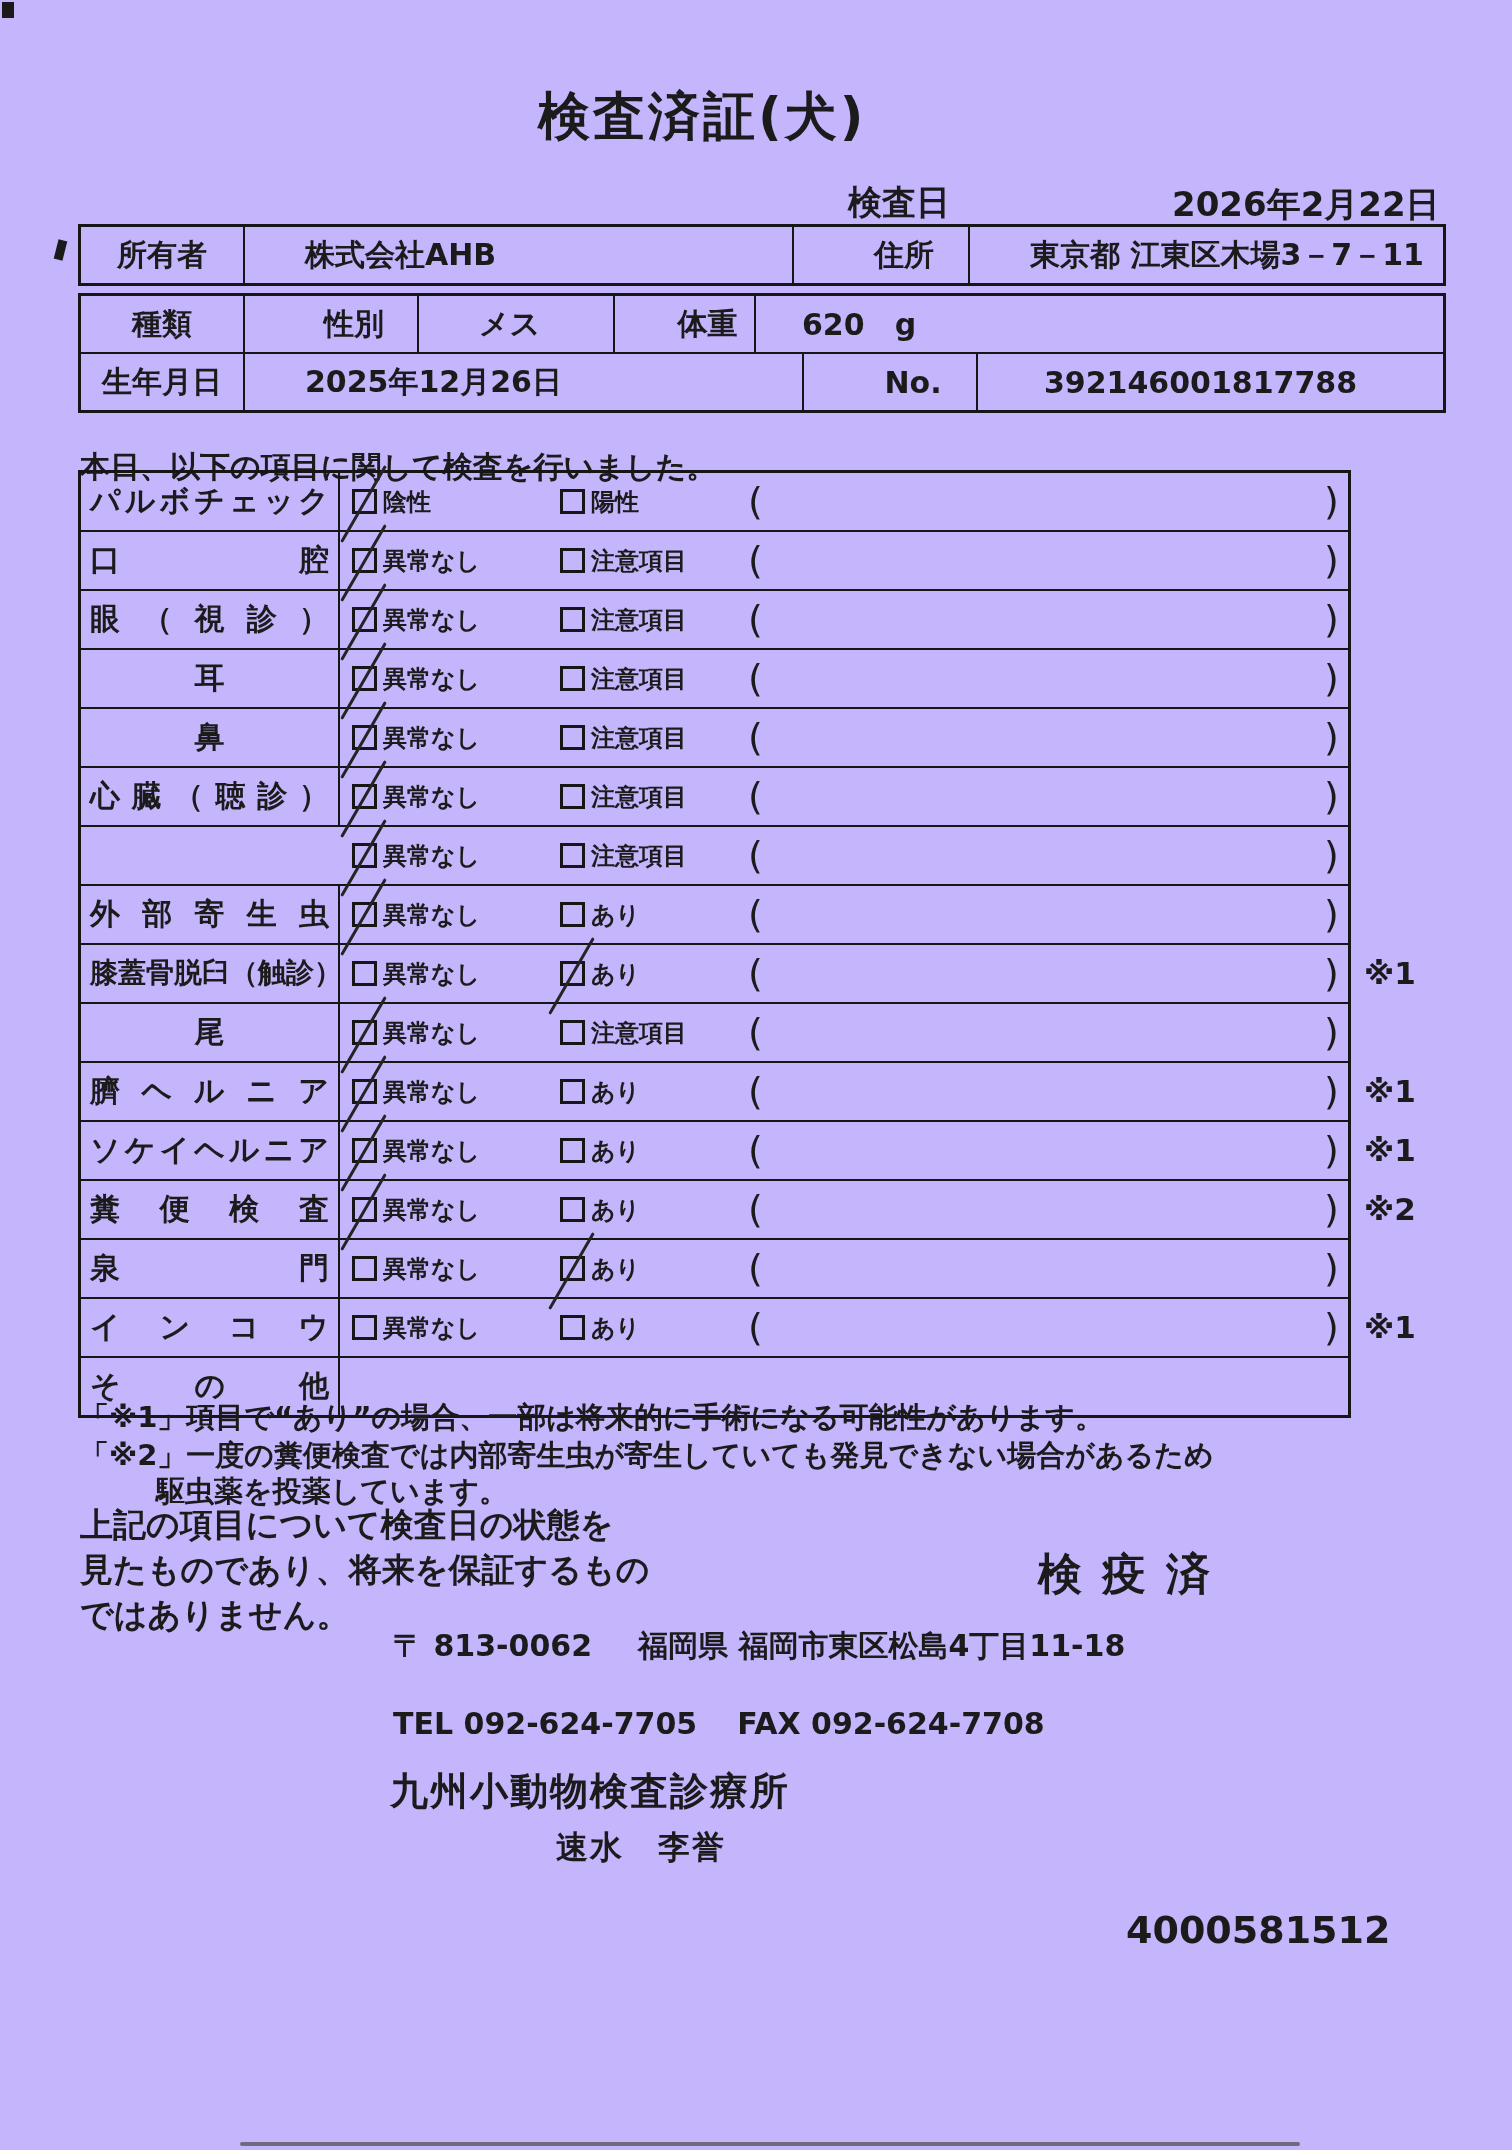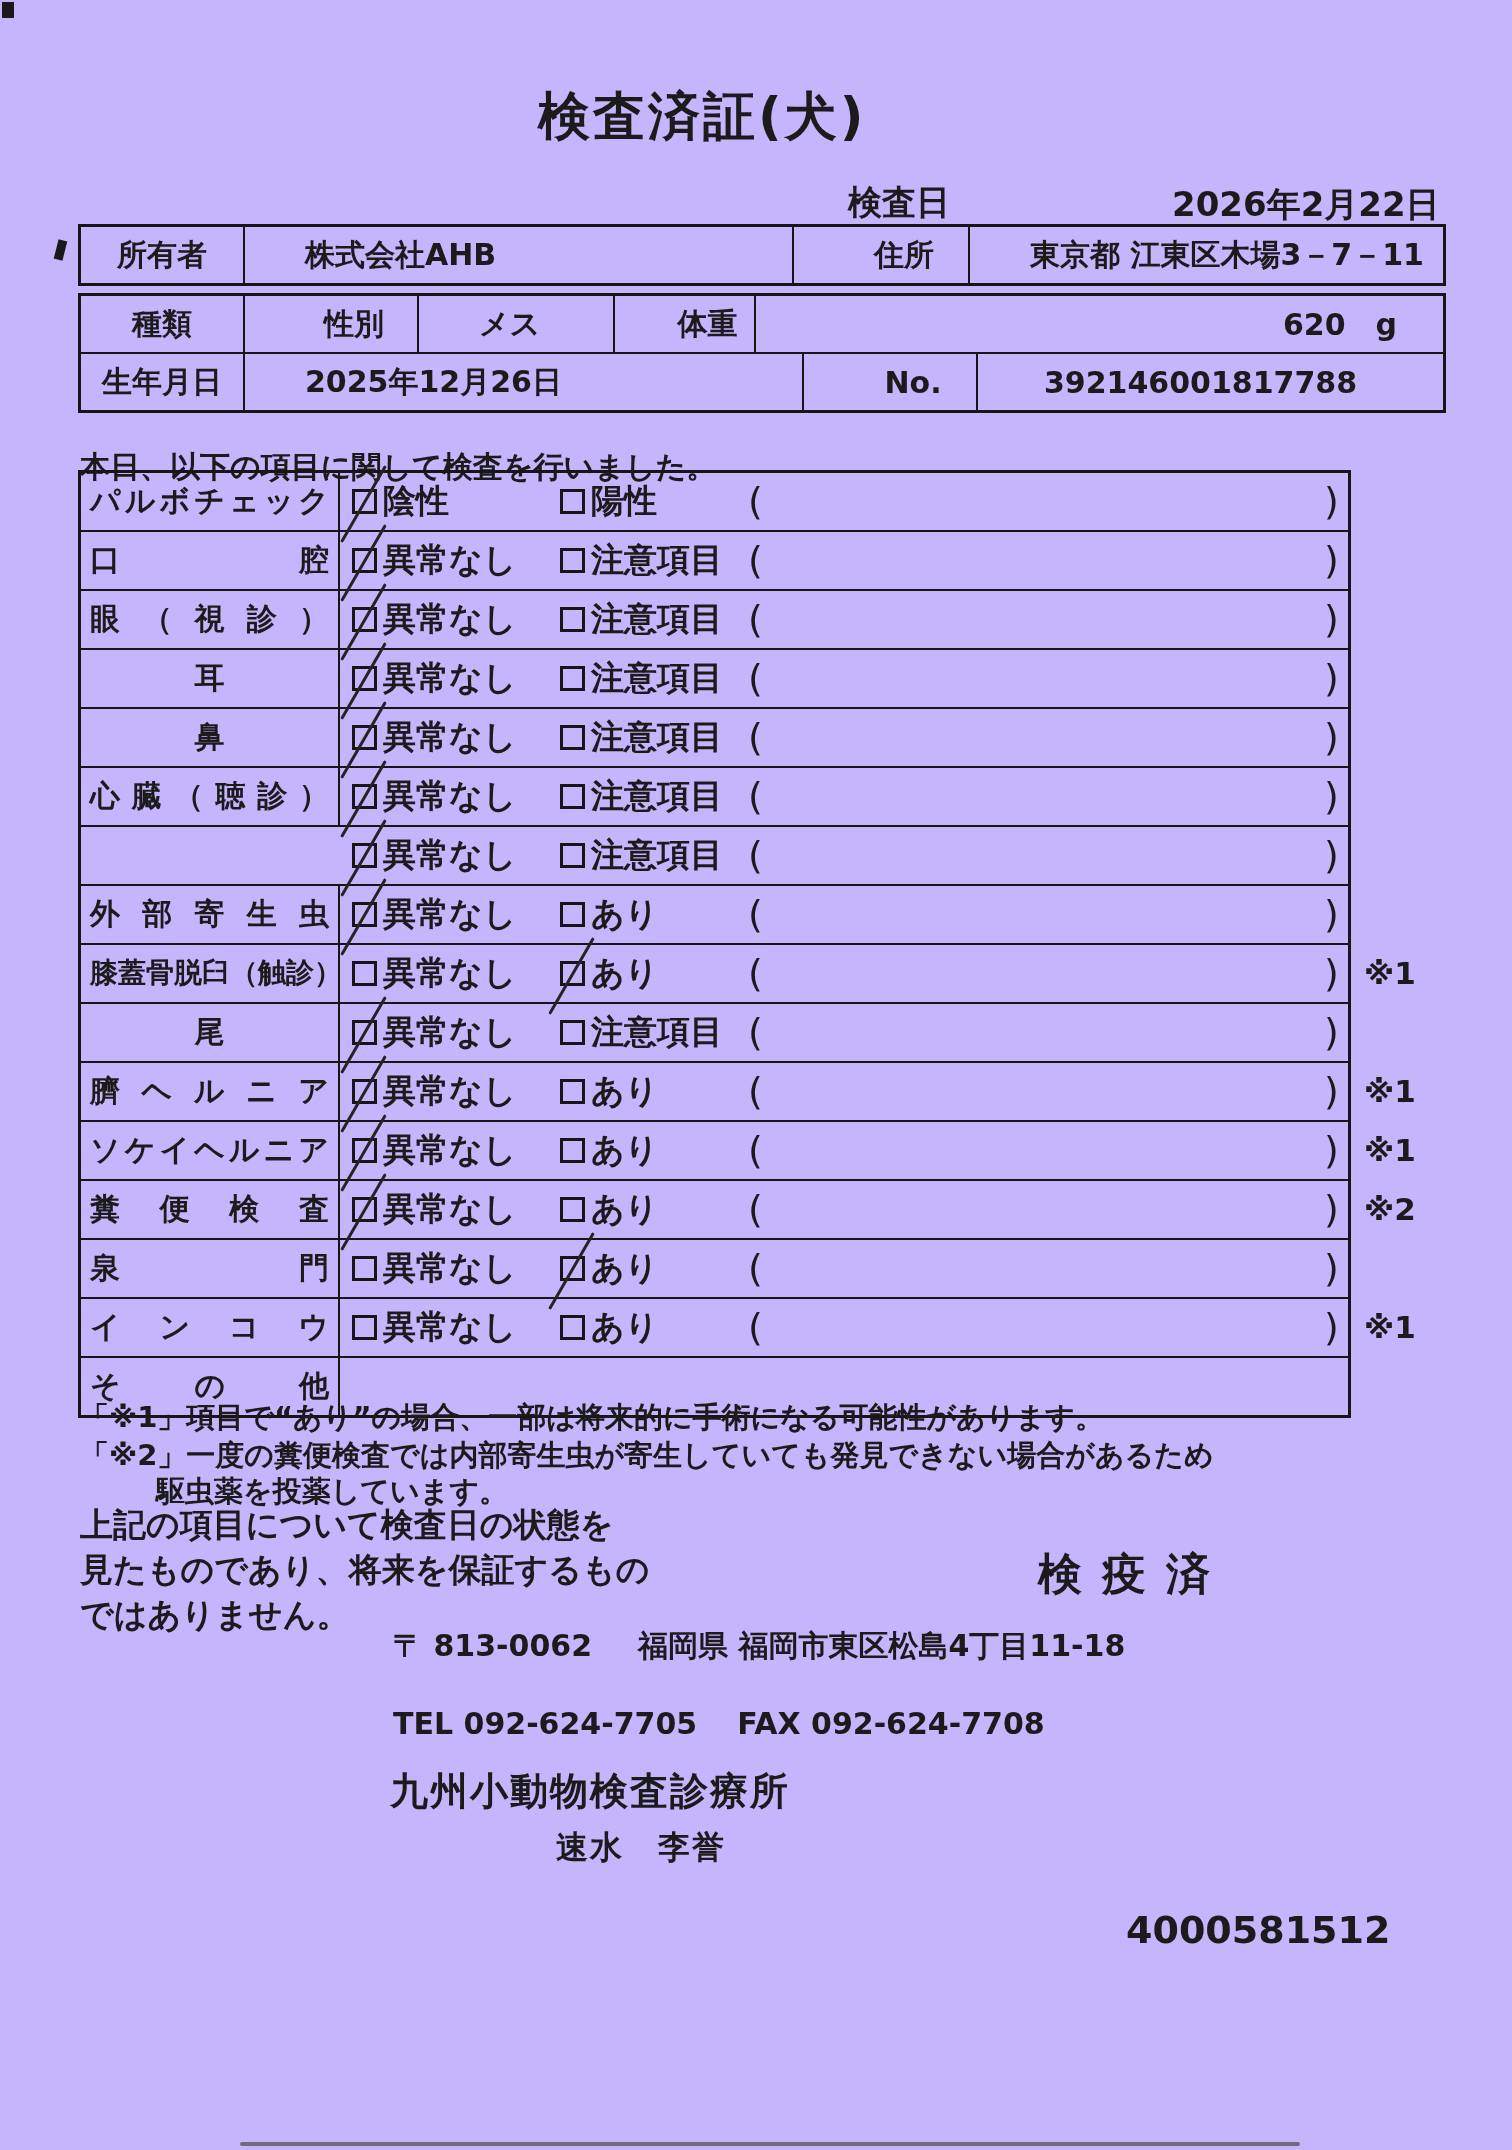--- a/index.html
+++ b/index.html
@@ -19,36 +19,36 @@
   .t2 { top:293px; width:1368px; }
   .irow { display:flex; height:56px;gap:46px; }
   .t2 .irow + .irow { border-top:2px solid #161616; }
   .icell { box-sizing:border-box; border-right:2px solid #161616; display:flex; align-items:center;
            font-size:30px; font-weight:600; white-space:nowrap; overflow:visible; }
   .icell:last-child { border-right:none; }
   .ilab { justify-content:center; }
   .ival { padding-left:14px; }
   .w-lab { width:164px; } .w-own { width:503px;text-align:center; } .w-adrl { width:130px; } .w-adr { flex:1; }
   .w-breed { width:513px; } .w-sexl { width:128px; } .w-sex { width:150px; } .w-wtl { width:95px; }
-  .w-wt { flex:1; justify-content:flex-end; padding-right:46px; gap:30px; }
+  .w-wt { flex:1; justify-content:flex-start; padding-right:46px; gap:30px; }
   .w-bd { width:513px; } .w-nol { width:128px; } .w-no { flex:1; padding-left:20px; }
 
   .intro { position:absolute; left:80px; top:447px; font-size:30px; font-weight:600; }
 
   
   .cl { position:absolute; left:78px; top:470px; width:1273px; border:3px solid #161616; box-sizing:border-box; }
   .cl-row { position:relative; height:57px; border-bottom:2px solid #161616; }
   .cl-row:last-child { border-bottom:none; }
   .cl-name { position:absolute; left:0; top:0; width:259px; height:100%; border-right:2px solid #161616;
              box-sizing:border-box; padding:0 9px; font-size:30px; font-weight:600; line-height:55px;
              text-align:justify; text-align-last:justify; white-space:nowrap; overflow:visible; }
   .cl-name.ctr { text-align:center; text-align-last:center; }
   .cl-name.tight { letter-spacing:0; font-size:28px; }
   .cl-opts { position:absolute; left:259px; top:0; right:0; height:100%; }
-  .opt { position:absolute; top:0; height:100%; display:flex; align-items:center; font-size:33px; font-weight:600; }
+  .opt { position:absolute; top:0; height:100%; display:flex; align-items:center; font-size:24px; font-weight:600; }
   .o1 { left:12px; } .o2 { left:220px; }
   .cb { position:relative; width:25px; height:25px; border:3px solid #161616; box-sizing:border-box; margin-right:6px; flex:none; }
   .slash { position:absolute; left:7px; top:-32px; width:3px; height:88px; background:#242424; transform:rotate(30deg); border-radius:2px; }
   .po, .pc { position:absolute; top:0; line-height:56px; font-size:38px; font-weight:500; }
   .po { left:408px; } .pc { left:984px; }
   .remark { position:absolute; left:1283px; top:0; line-height:57px; font-size:31px; font-weight:600; white-space:nowrap; }
 
   
   .note { position:absolute; font-size:29px; font-weight:600; white-space:nowrap; }
   .n1 { left:80px; top:1398px; }

